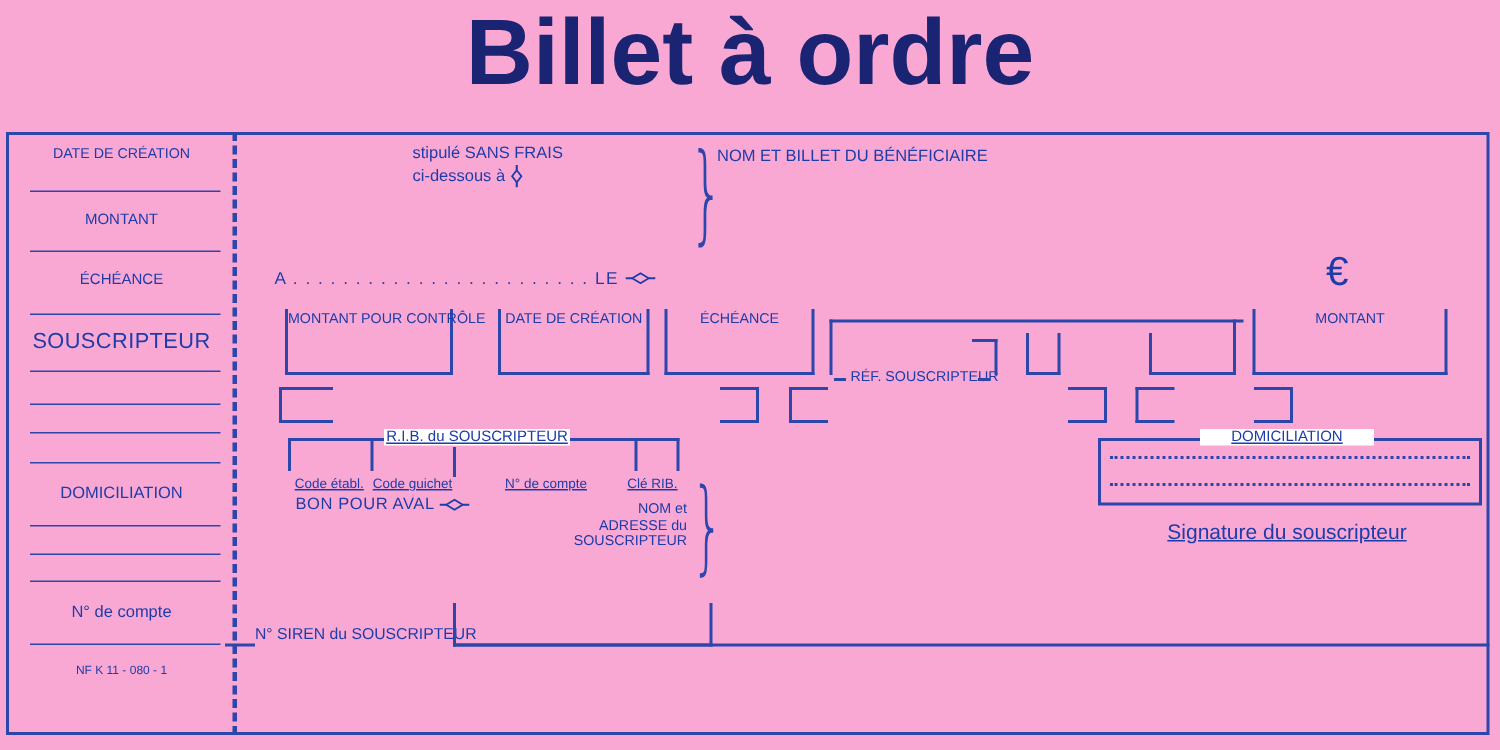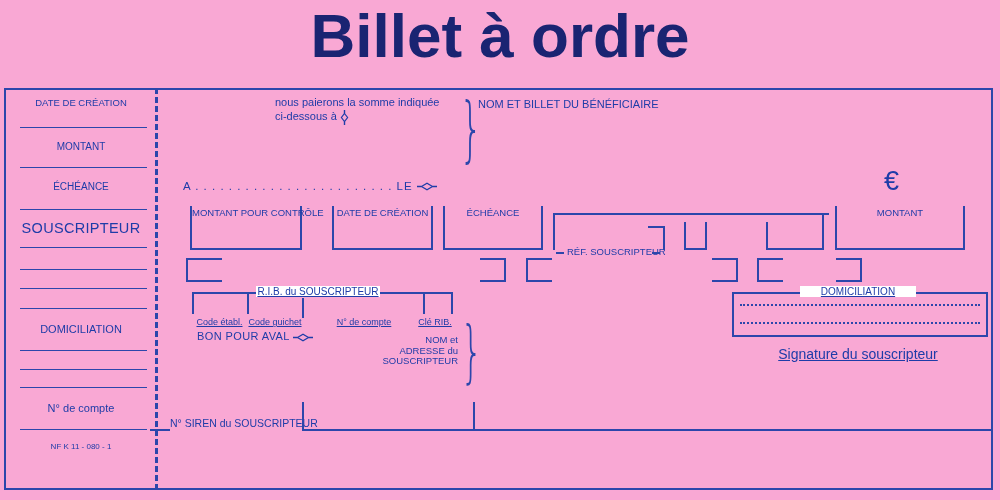--- a/index.html
+++ b/index.html
@@ -67,21 +67,21 @@
   <div class="stub-line" style="top:308px;"></div>
   <div class="stub-txt" style="top:323px;font-size:11px;">DOMICILIATION</div>
   <div class="stub-line" style="top:350px;"></div>
   <div class="stub-line" style="top:369px;"></div>
   <div class="stub-line" style="top:387px;"></div>
   <div class="stub-txt" style="top:402px;font-size:11px;">N° de compte</div>
   <div class="stub-line" style="top:429px;"></div>
   <div class="stub-txt" style="top:442px;font-size:8px;">NF K 11 - 080 - 1</div>
 
   <div class="txt" style="left:275px;top:96px;font-size:11px;line-height:13.5px;white-space:normal;width:190px;">
-    <div>nous paierons la somme indiquée</div>
+    <div>stipulé SANS FRAIS</div>
     <div><span>ci-dessous à</span>
       <svg class="nib" width="9" height="15" viewBox="0 0 9 15">
         <path d="M4.5 0 V3.5 M4.5 11.5 V15" stroke="#1e3ca8" stroke-width="1.4" fill="none"></path>
         <path d="M4.5 3.5 L7.6 7.5 L4.5 11.5 L1.4 7.5 Z" stroke="#1e3ca8" stroke-width="1.2" fill="none"></path>
       </svg>
     </div>
   </div>
 
   <div class="brace" style="left:448px;top:92px;font-size:72px;">}</div>
 

